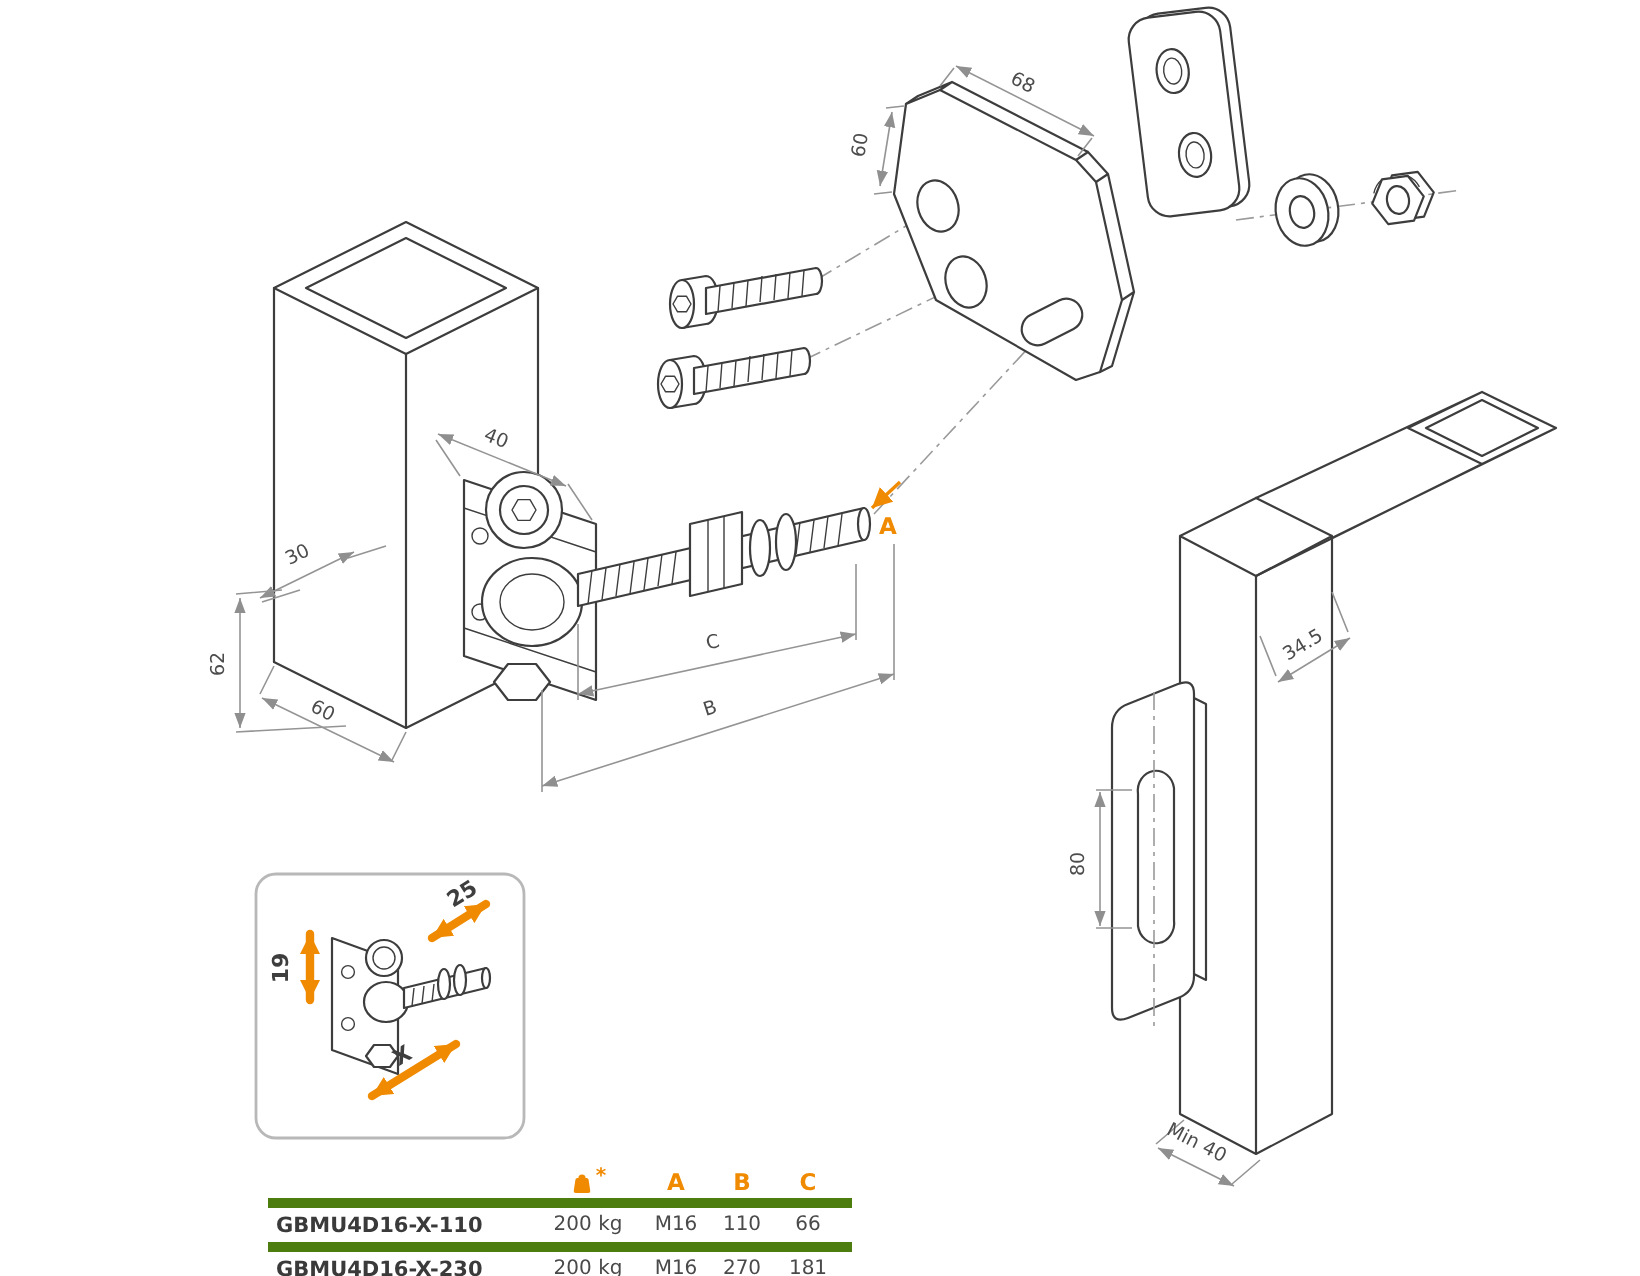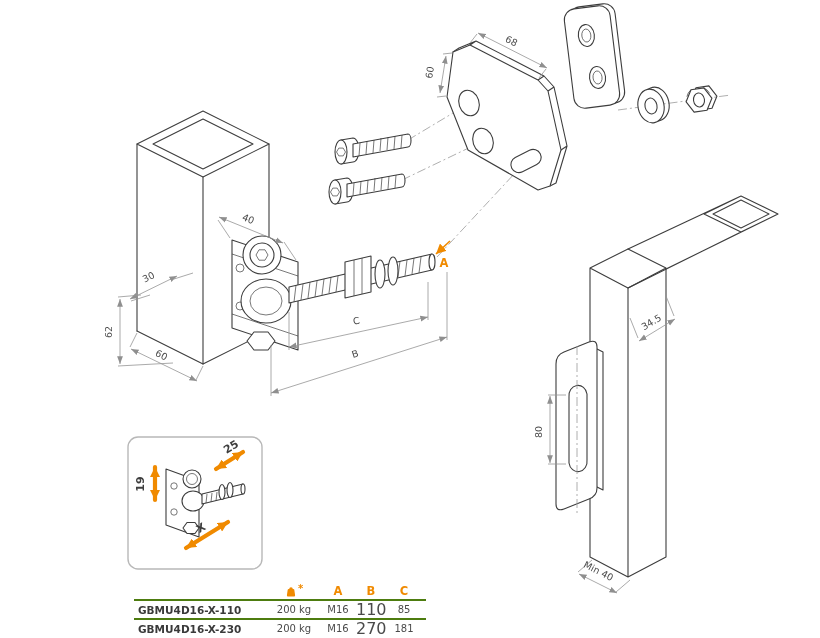--- a/index.html
+++ b/index.html
@@ -14,26 +14,26 @@
   .cl{fill:none;stroke:#9a9a9a;stroke-width:.8;stroke-dasharray:9 3 2 3}
   .oln{fill:none;stroke:#F08A00;stroke-width:1.7}
   .oarr{fill:none;stroke:#F08A00;stroke-width:4.2;stroke-linecap:round}
   .dtx{font-size:9.5px;fill:#4c4c4c;text-anchor:middle}
   .itx{font-size:11px;font-weight:bold;fill:#3e3e3e;text-anchor:middle}
   .atx{font-size:11.5px;font-weight:bold;fill:#F08A00;text-anchor:middle}
   .inset-box{fill:#fff;stroke:#b8b8b8;stroke-width:1.4}
   
   .spec-table{position:absolute;left:134px;top:582px;width:292px}
   .trow{display:flex;align-items:center;height:17px}
-  .trow.data{border-top:2px solid #4d7c0f}
+  .trow.data{border-top:5px solid #4d7c0f}
   .cell{box-sizing:border-box}
   .c-model{width:134px;padding-left:4px;font-weight:bold;font-size:10.5px;color:#3a3a3a;text-align:left}
   .c-wt{width:52px;text-align:center;font-size:10px;color:#4a4a4a}
   .c-a{width:36px;text-align:center;font-size:10px;color:#4a4a4a}
-  .c-b{width:30px;text-align:center;font-size:16px;color:#4a4a4a}
+  .c-b{width:30px;text-align:center;font-size:10px;color:#4a4a4a}
   .c-c{width:36px;text-align:center;font-size:10px;color:#4a4a4a}
   .hd{font-weight:bold;color:#F08A00;font-size:11.5px}
   .wt-h{display:flex;justify-content:center;align-items:flex-start;gap:1px}
   .ast{color:#F08A00;font-weight:bold;font-size:10px;line-height:9px}
   .wicon{display:block;margin-top:2px}
 </style>
 </head>
 <body>
 
 <div class="stage">
@@ -228,21 +228,21 @@
     </div>
     <div class="cell c-a hd">A</div>
     <div class="cell c-b hd">B</div>
     <div class="cell c-c hd">C</div>
   </div>
   <div class="trow data">
     <div class="cell c-model">GBMU4D16-X-110</div>
     <div class="cell c-wt">200 kg</div>
     <div class="cell c-a">M16</div>
     <div class="cell c-b">110</div>
-    <div class="cell c-c">85</div>
+    <div class="cell c-c">66</div>
   </div>
   <div class="trow data">
     <div class="cell c-model">GBMU4D16-X-230</div>
     <div class="cell c-wt">200 kg</div>
     <div class="cell c-a">M16</div>
     <div class="cell c-b">270</div>
     <div class="cell c-c">181</div>
   </div>
 </div>
 

